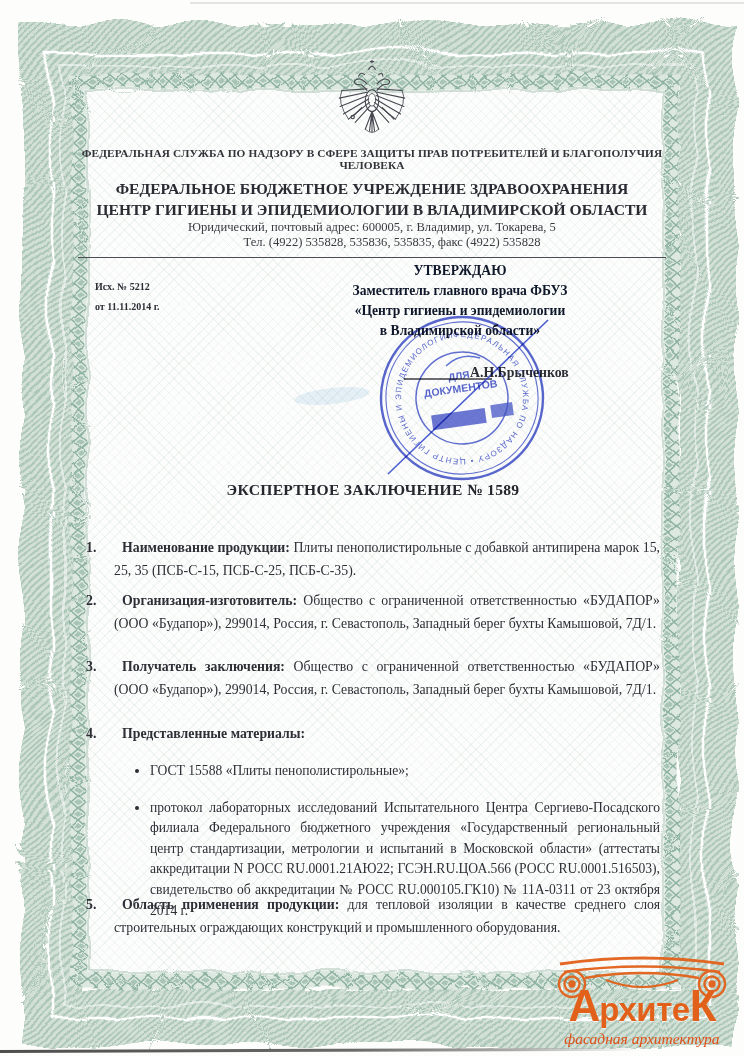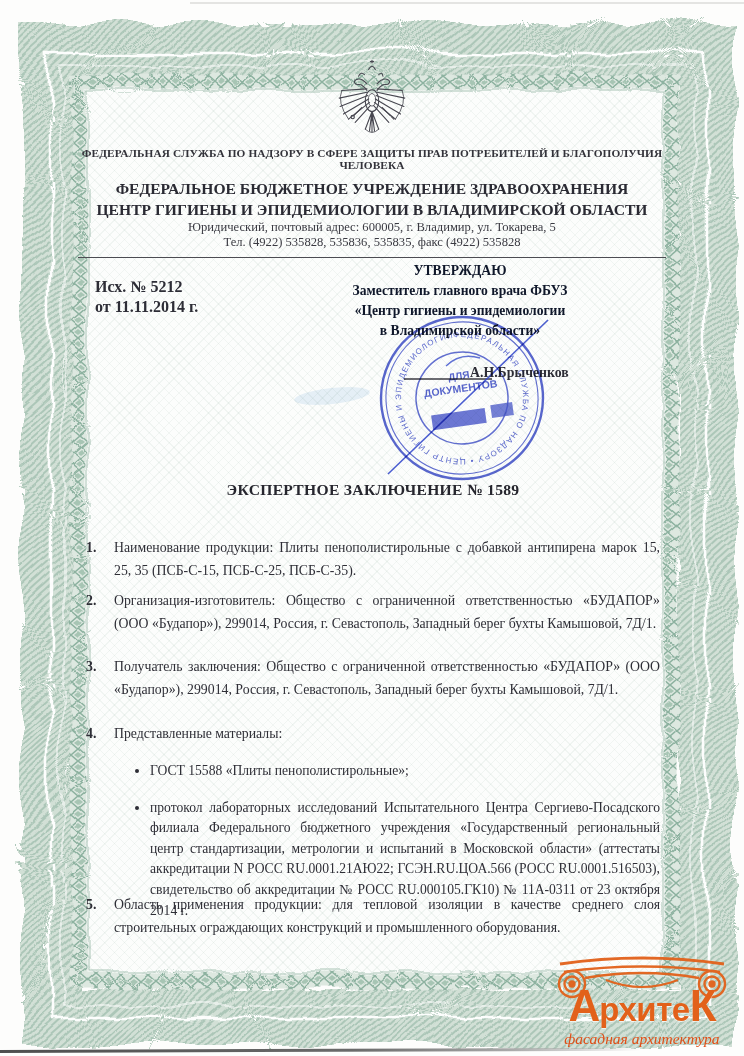--- a/index.html
+++ b/index.html
@@ -19,34 +19,34 @@
       #fcfdfc;
     z-index:0;
   }
   .border-svg{z-index:1;pointer-events:none;}
   .content{z-index:2;}
   .abs{position:absolute;}
   
   .agency{left:70px;top:147px;width:604px;text-align:center;font-weight:bold;font-size:11.3px;letter-spacing:0.1px;color:#33333a;}
   .inst{left:80px;top:178px;width:584px;text-align:center;font-weight:bold;font-size:15.6px;line-height:21px;color:#2a2a33;}
   .addr{left:80px;top:220px;width:584px;text-align:center;font-size:12.6px;color:#3a3a42;}
-  .phone{left:80px;top:235px;width:584px;text-align:center;font-size:12.6px;color:#3a3a42;}
+  .phone{left:80px;top:235px;width:584px;text-align:center;font-size:12.6px;color:#3a3a42;padding-left:20px;}
   .hrule{left:78px;top:257px;width:588px;height:0;border-top:1.6px solid #4c4c52;}
   
-  .refblock{left:95px;top:277px;font-weight:bold;font-size:16px;line-height:20px;color:#2d2d36;}
+  .refblock{left:95px;top:277px;font-weight:bold;font-size:10px;line-height:20px;color:#2d2d36;}
   .approval{left:335px;top:261px;width:250px;text-align:center;font-weight:bold;font-size:13.6px;line-height:20px;color:#0f172a;}
   .signer{left:470px;top:365px;font-weight:bold;font-size:13.8px;color:#2d2d36;}
   
   .doc-title{left:86px;top:481px;width:574px;text-align:center;font-weight:bold;font-size:15.6px;letter-spacing:0.3px;color:#26262e;}
   
   .items{left:84px;width:576px;top:0;height:1056px;pointer-events:none;}
   .item{position:absolute;left:0;width:576px;padding-left:30px;box-sizing:border-box;
         font-size:13.8px;line-height:23px;text-align:justify;color:#2e2e36;}
   .item .num{position:absolute;left:2px;top:0;font-weight:bold;}
-  .item .lbl{font-weight:normal;}
+  .item .lbl{font-weight:bold;margin-left:8px;}
   .item ul{margin:9px 0 0 20px;padding:0 0 0 16px;list-style:disc;}
   .item li{line-height:20.6px;text-align:justify;margin:16px 0 1px 0;font-size:13.6px;}
   .i1{top:536px;} .i2{top:589px;} .i3{top:655px;} .i4{top:722px;} .i5{top:893px;}
   
   .stamp{left:377px;top:313px;width:170px;height:170px;z-index:3;mix-blend-mode:multiply;opacity:0.88;}
   .pen-overlay{z-index:4;pointer-events:none;mix-blend-mode:multiply;}
   
   .logo{left:540px;top:948px;width:204px;height:100px;z-index:5;}
   .logo .cap{position:absolute;left:6px;top:2px;width:192px;height:52px;}
   .brand{position:absolute;left:0px;top:36px;width:204px;text-align:center;

